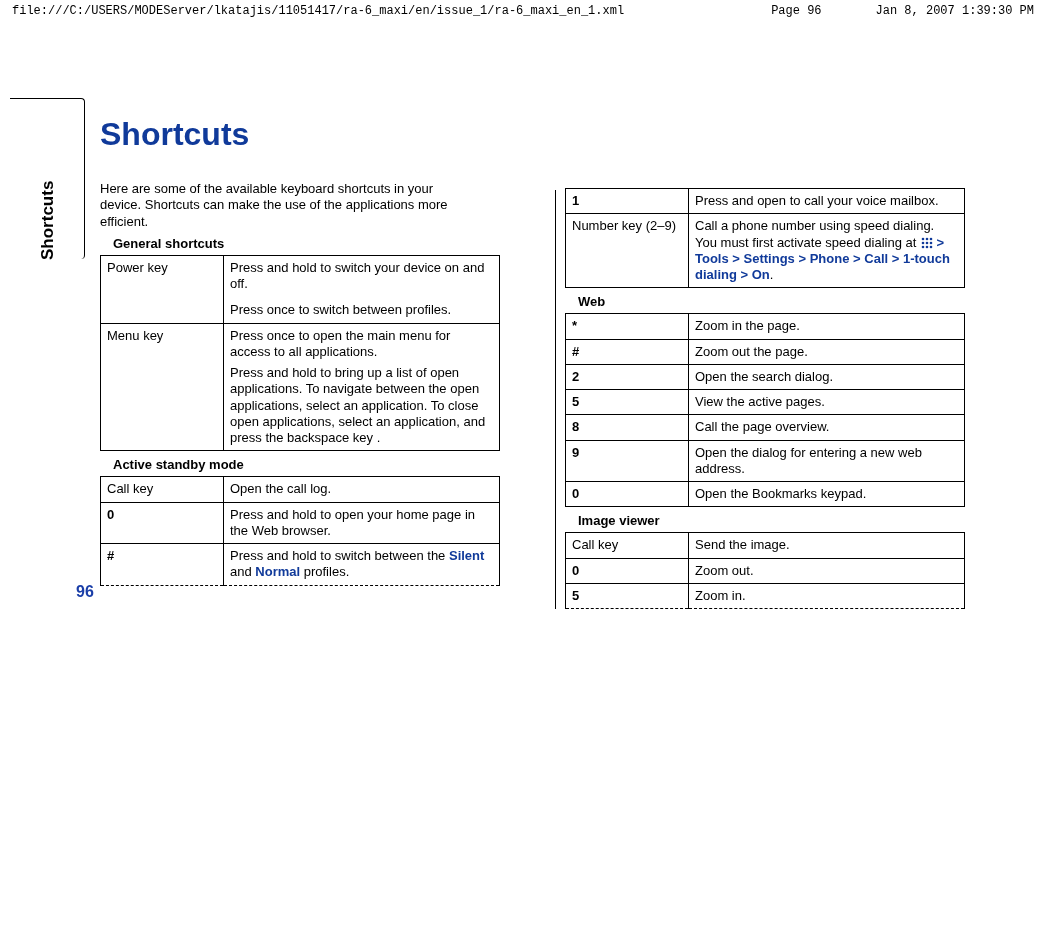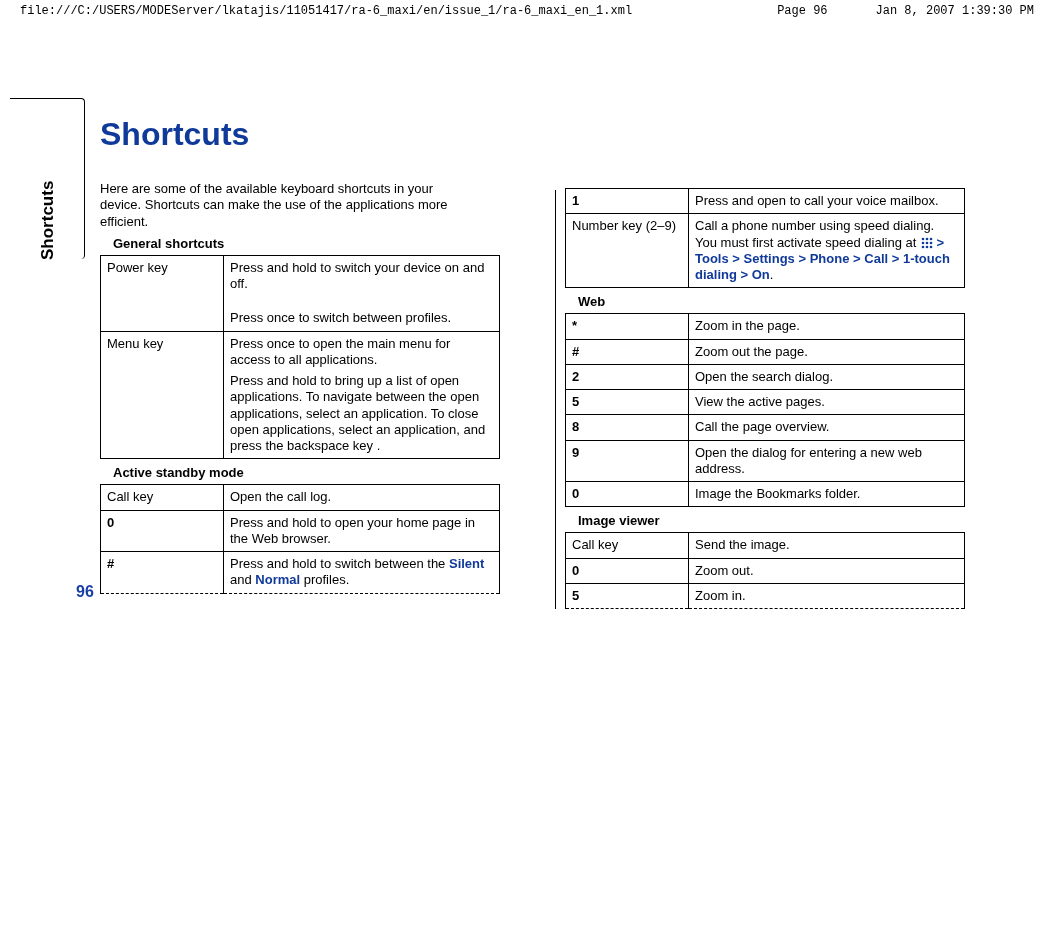--- a/index.html
+++ b/index.html
@@ -6,26 +6,26 @@
     margin: 0;
     font-family: Arial, Helvetica, sans-serif;
     font-size: 13px;
     color: #000;
     background: #fff;
     width: 1042px;
   }
   .header-line {
     font-family: "Courier New", monospace;
     font-size: 12px;
-    padding: 4px 8px 2px 20px;
+    padding: 4px 8px 2px 12px;
     display: flex;
     gap: 24px;
   }
   .header-line .pg { margin-left: auto; }
-  .header-line .dt { margin-left: 24px; text-align: center; }
+  .header-line .dt { margin-left: 30px; text-align: center; }
 
   .page {
     position: relative;
     margin: 70px 0 0 0;
     padding: 0 36px 40px 0;
     display: flex;
     align-items: stretch;
   }
 
   .left-col {
@@ -163,21 +163,21 @@
 
       <p class="intro">Here are some of the available keyboard shortcuts in your device. Shortcuts can make the use of the applications more efficient.</p>
 
       <div class="section-label">General shortcuts</div>
       <table class="shortcuts">
         <tbody>
             <tr>
           <td>Power key</td>
           <td>
             <div>Press and hold to switch your device on and off.</div>
-            <div style="margin-top:18px">Press once to switch between profiles.</div>
+            <div style="margin-top:10px">Press once to switch between profiles.</div>
           </td>
         </tr>
         <tr>
           <td>Menu key</td>
           <td>
             <div>Press once to open the main menu for access to all applications.</div>
             <div style="margin-top:5px">Press and hold to bring up a list of open applications. To navigate between the open applications, select an application. To close open applications, select an application, and press the backspace key .</div>
           </td>
         </tr>
       </tbody>
@@ -263,21 +263,21 @@
         <tr>
               <td><b>8</b></td>
               <td>Call the page overview.</td>
             </tr>
         <tr>
               <td><b>9</b></td>
               <td>Open the dialog for entering a new web address.</td>
             </tr>
         <tr>
               <td><b>0</b></td>
-              <td>Image the Bookmarks folder.</td>
+              <td>Open the Bookmarks keypad.</td>
             </tr>
       </tbody>
         </table>
 
       <div class="section-label">Image viewer</div>
       <table class="shortcuts">
         <tbody>
             <tr>
               <td>Call key</td>
               <td>Send the image.</td>

